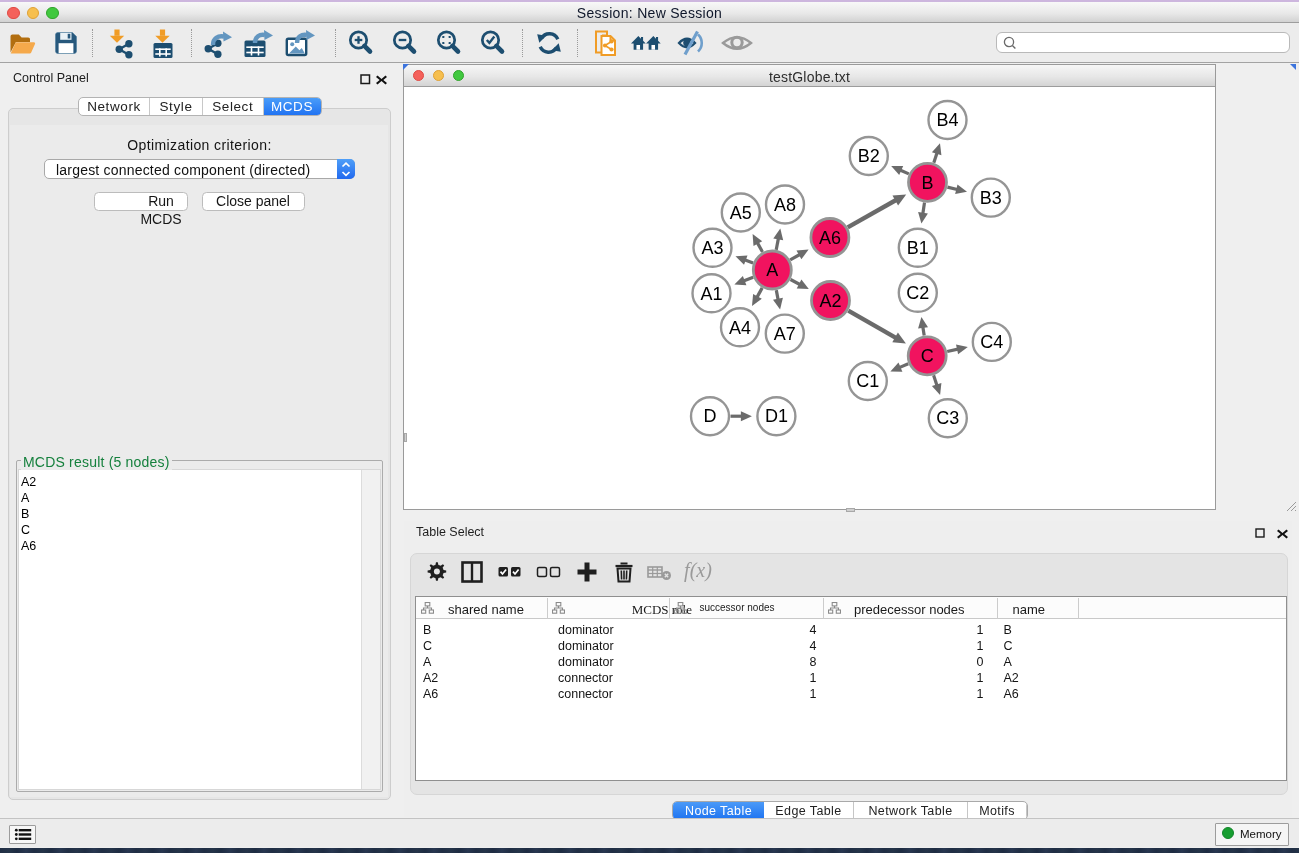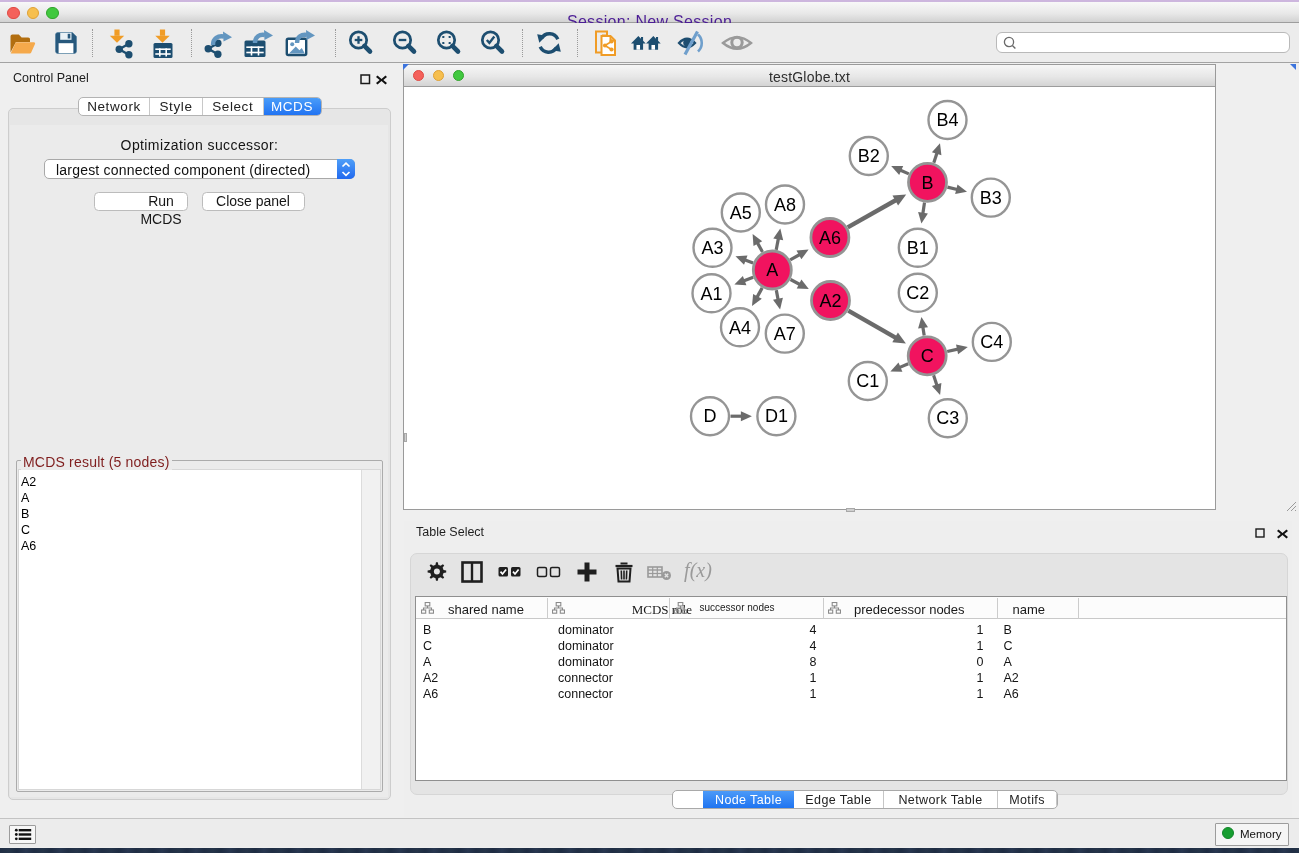--- a/index.html
+++ b/index.html
@@ -3,50 +3,50 @@
 <meta charset="utf-8">
 <style>
   * { margin:0; padding:0; box-sizing:border-box; }
   html,body { width:1299px; height:853px; overflow:hidden; font-family:"Liberation Sans", sans-serif; }
   body { position:relative; background:#efefef; }
   .abs { position:absolute; }
   .titlebar { left:0; top:2px; width:1299px; height:20.5px;
     background:linear-gradient(#f8f8f8,#e9e9e9 55%,#d2d2d2); border-bottom:1px solid #9d9d9d; }
   .lav { left:0; top:0; width:1299px; height:2px; background:#cdb6de; }
   .dot { border-radius:50%; }
-  .apptitle { left:0; top:4.5px; width:1299px; text-align:center; font-size:16px; letter-spacing:0.4px; letter-spacing:0.3px; color:#4c1d95;margin-top:8px; }
+  .apptitle { left:0; top:4.5px; width:1299px; text-align:center; font-size:14px; letter-spacing:0.4px; letter-spacing:0.3px; color:#0f172a; }
   .toolbar { left:0; top:23px; width:1299px; height:40px; background:#ececec; border-bottom:1px solid #a3a3a3; }
   .sep { top:29px; height:28px; width:0; border-left:1px dotted #9a9a9a; }
   .searchbox { left:996px; top:32px; width:294px; height:21px; background:#fff; border:1px solid #b9b9b9; border-radius:6px; }
   
   .cp-title { left:13px; top:71px; font-size:12.5px; color:#1c1c1c; }
   .tabrow { left:78px; top:97px; height:19px; display:flex; border-radius:5px; overflow:hidden; border:1px solid #b3b3b3; background:#fff; }
   .tab { font-size:13.5px; letter-spacing:0.6px; color:#222; text-align:center; line-height:17px; border-right:1px solid #c8c8c8; }
   .tab.sel { background:linear-gradient(#4a9df9,#2173f2); color:#fff; border-right:none; }
   .cp-outer { left:8px; top:108px; width:383px; height:692px; background:#e6e6e6; border:1px solid #cdcdcd; border-radius:5px; }
   .cp-inner { left:10px; top:125px; width:378px; height:672px; background:#ebebeb; }
   .optlabel { left:0px; top:136.5px; width:399px; text-align:center; font-size:14px; letter-spacing:0.4px; color:#141414; }
   .dropdown { left:44px; top:158.5px; width:311px; height:20.5px; background:#fff; border:1px solid #a8a8a8; border-radius:5px; }
   .dd-btn { left:337px; top:158.5px; width:18px; height:20.5px; background:linear-gradient(#4f9ff8,#2169ef); border-radius:0 5px 5px 0; }
   .btn { top:192px; height:19px; background:#fff; border:1px solid #bcbcbc; border-radius:4.5px; font-size:14px; color:#161616; text-align:center; line-height:17.5px; }
   .groupbox { left:16px; top:460px; width:366.5px; height:331.5px; border:1px solid #ababab; border-radius:2px; }
-  .grouplabel { left:21px; top:453.5px; background:#ebebeb; padding:0 2px; font-size:14px; letter-spacing:0.2px; color:#7f1d1d; }
+  .grouplabel { left:21px; top:453.5px; background:#ebebeb; padding:0 2px; font-size:14px; letter-spacing:0.2px; color:#15803d; }
   .listwhite { left:18px; top:469px; width:363px; height:321px; background:#fff; border:1px solid #d7d7d7; }
   .listitems { left:21px; top:473.5px; font-size:12.5px; color:#000; line-height:16.1px; }
   .scrolltrack { left:361px; top:470px; width:19px; height:319px; background:#f1f1f1; border-left:1px solid #dcdcdc; }
   
   .netwin { left:403px; top:64px; width:813px; height:446px; background:#fff; border:1px solid #9a9a9a; }
   .net-titlebar { left:0; top:0; width:100%; height:21.5px; background:linear-gradient(#f6f6f6,#e7e7e7 55%,#d4d4d4); border-bottom:1px solid #9c9c9c; }
   .net-title { position:absolute; left:0; top:3.5px; width:100%; text-align:center; font-size:14px; letter-spacing:0.4px; letter-spacing:0.2px; color:#2e2e2e; }
   
   .tp { left:404px; top:521px; width:888px; height:296px; background:#eeeeee; }
   .tp-title { position:absolute; left:12px; top:4px; font-size:12.5px; color:#1e1e1e; }
   .tp-box { position:absolute; left:6px; top:31.5px; width:878px; height:242px; background:#e4e4e4; border-radius:7px; border:1px solid #d6d6d6;}
   .tbl { position:absolute; left:11px; top:74.5px; width:871.5px; height:185px; background:#fff; border:1px solid #8f8f8f; }
-  .tabs2 { position:absolute; left:268px; top:269px; height:19px; display:flex; border-radius:5px; overflow:hidden; border:1px solid #a9a9a9; background:#fff;padding-left:30px; }
+  .tabs2 { position:absolute; left:268px; top:280px; height:19px; display:flex; border-radius:5px; overflow:hidden; border:1px solid #a9a9a9; background:#fff; }
   .tab2 { font-size:12.5px; letter-spacing:0.4px; color:#222; text-align:center; line-height:18px; border-right:1px solid #c6c6c6; }
   .tab2.sel { background:linear-gradient(#4b9af8,#1f74f1); color:#fff; border-right:none; }
   
   .statusbar { left:0; top:818px; width:1299px; height:29px; background:#ececec; border-top:1px solid #c3c3c3; }
   .darkstrip { left:0; top:847.5px; width:1299px; height:5.5px;
     background:repeating-linear-gradient(90deg,#202e44 0,#253449 9px,#1e2c42 17px,#283750 26px,#202e44 34px); }
   .membtn { left:1214.5px; top:822.5px; width:74.5px; height:23px; background:#f5f5f5; border:1px solid #9c9c9c; border-radius:1px; }
   .listbtn { left:9px; top:824.5px; width:27px; height:19px; border:1px solid #9c9c9c; border-radius:1px; background:#f7f7f7; }
 </style>
 </head>
@@ -203,21 +203,21 @@
   <path d="M17.5 1.5 L21.5 5 L25.5 1.5 L27 3 L23.3 6 L27 9 L25.5 10.5 L21.5 7 L17.5 10.5 L16 9 L19.7 6 L16 3 Z" fill="#111"></path>
 </svg>
 <div class="abs cp-outer"></div>
 <div class="abs cp-inner"></div>
 <div class="abs tabrow">
   <div class="tab" style="width:71px;">Network</div>
   <div class="tab" style="width:53px;">Style</div>
   <div class="tab" style="width:60.5px;">Select</div>
   <div class="tab sel" style="width:57px;">MCDS</div>
 </div>
-<div class="abs optlabel">Optimization successor:</div>
+<div class="abs optlabel">Optimization criterion:</div>
 <div class="abs dropdown">
     <div style="margin:2px 0 0 11px;font-size:14px;letter-spacing:0.2px;color:#101010;">largest connected component (directed)</div>
   </div>
 <div class="abs dd-btn">
 <svg width="18" height="20.5" viewBox="0 0 18 20.5">
   <path d="M5.5 7.5 L9 4.2 L12.5 7.5" fill="none" stroke="#fff" stroke-width="1.7"></path>
   <path d="M5.5 13 L9 16.3 L12.5 13" fill="none" stroke="#fff" stroke-width="1.7"></path>
 </svg>
 </div>
 <div class="abs btn" style="left:94px;width:94px;padding-left:40px;">Run MCDS</div>

